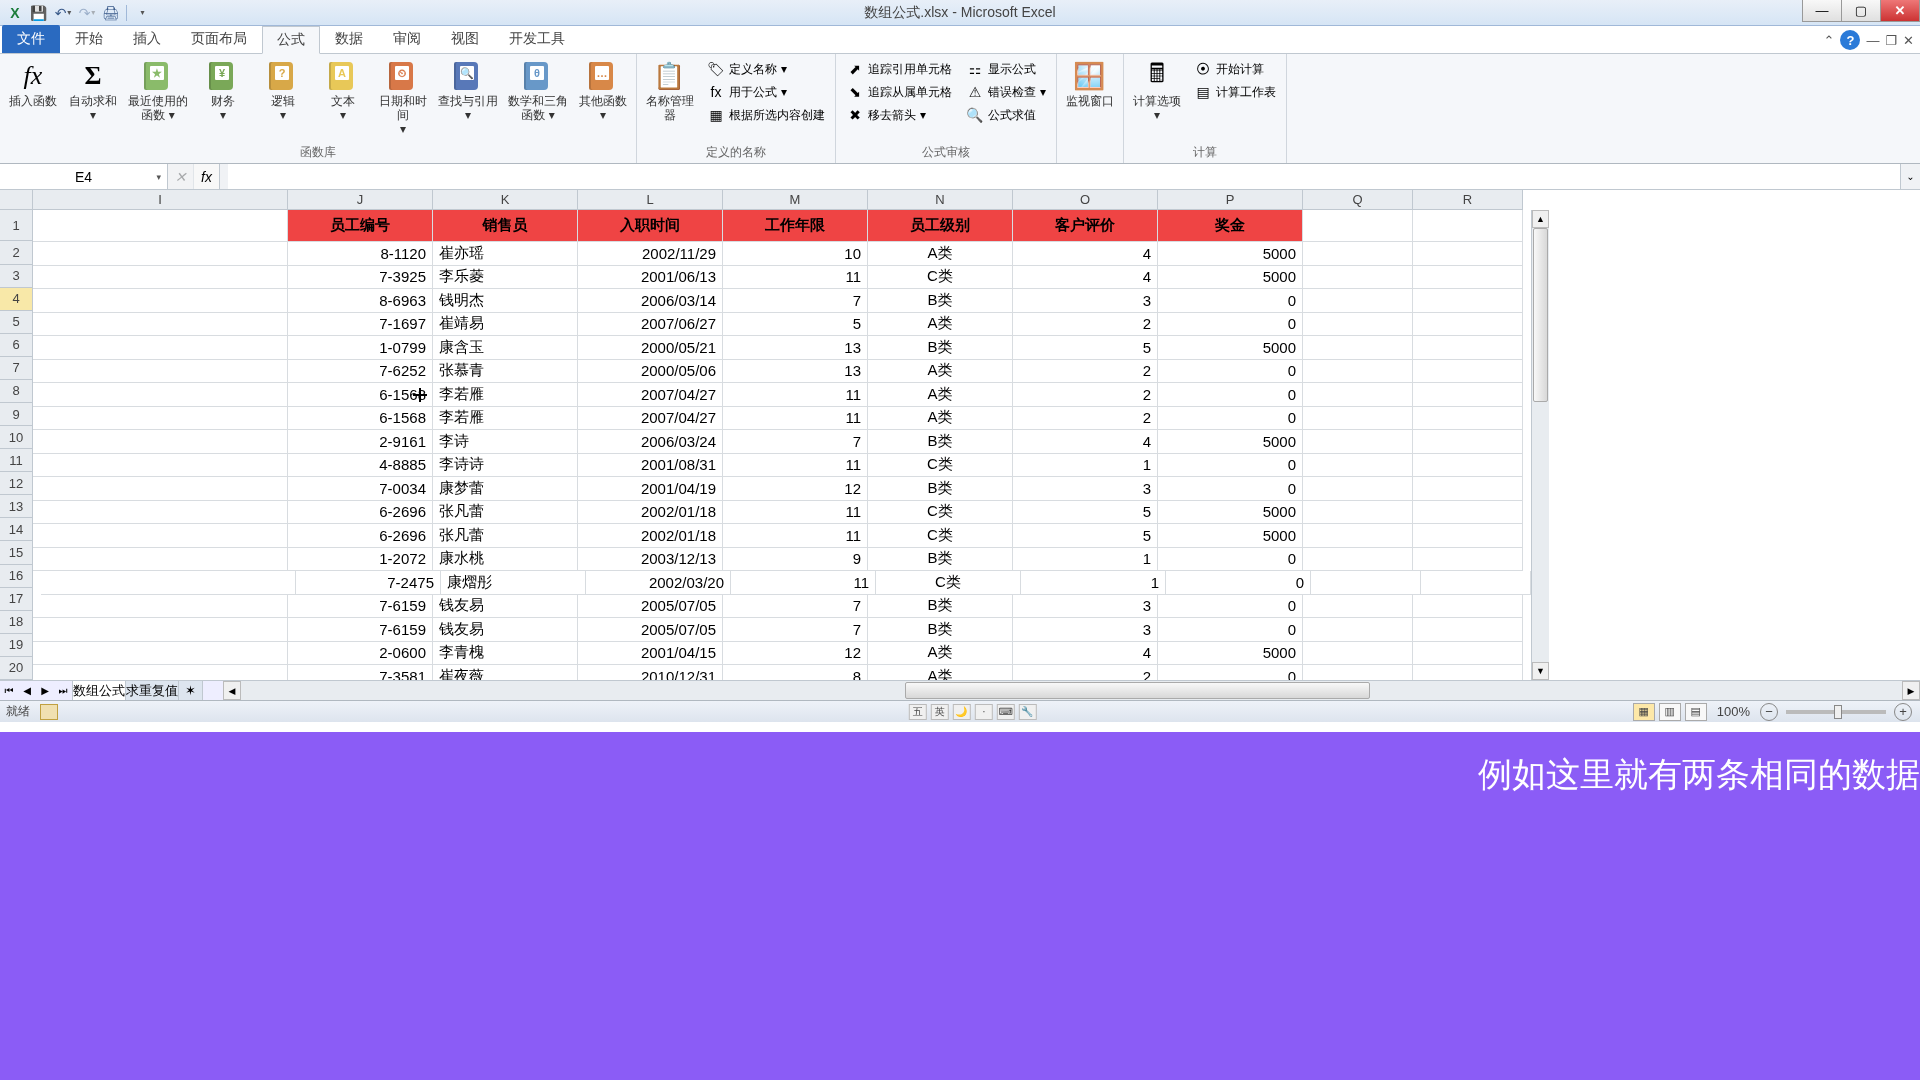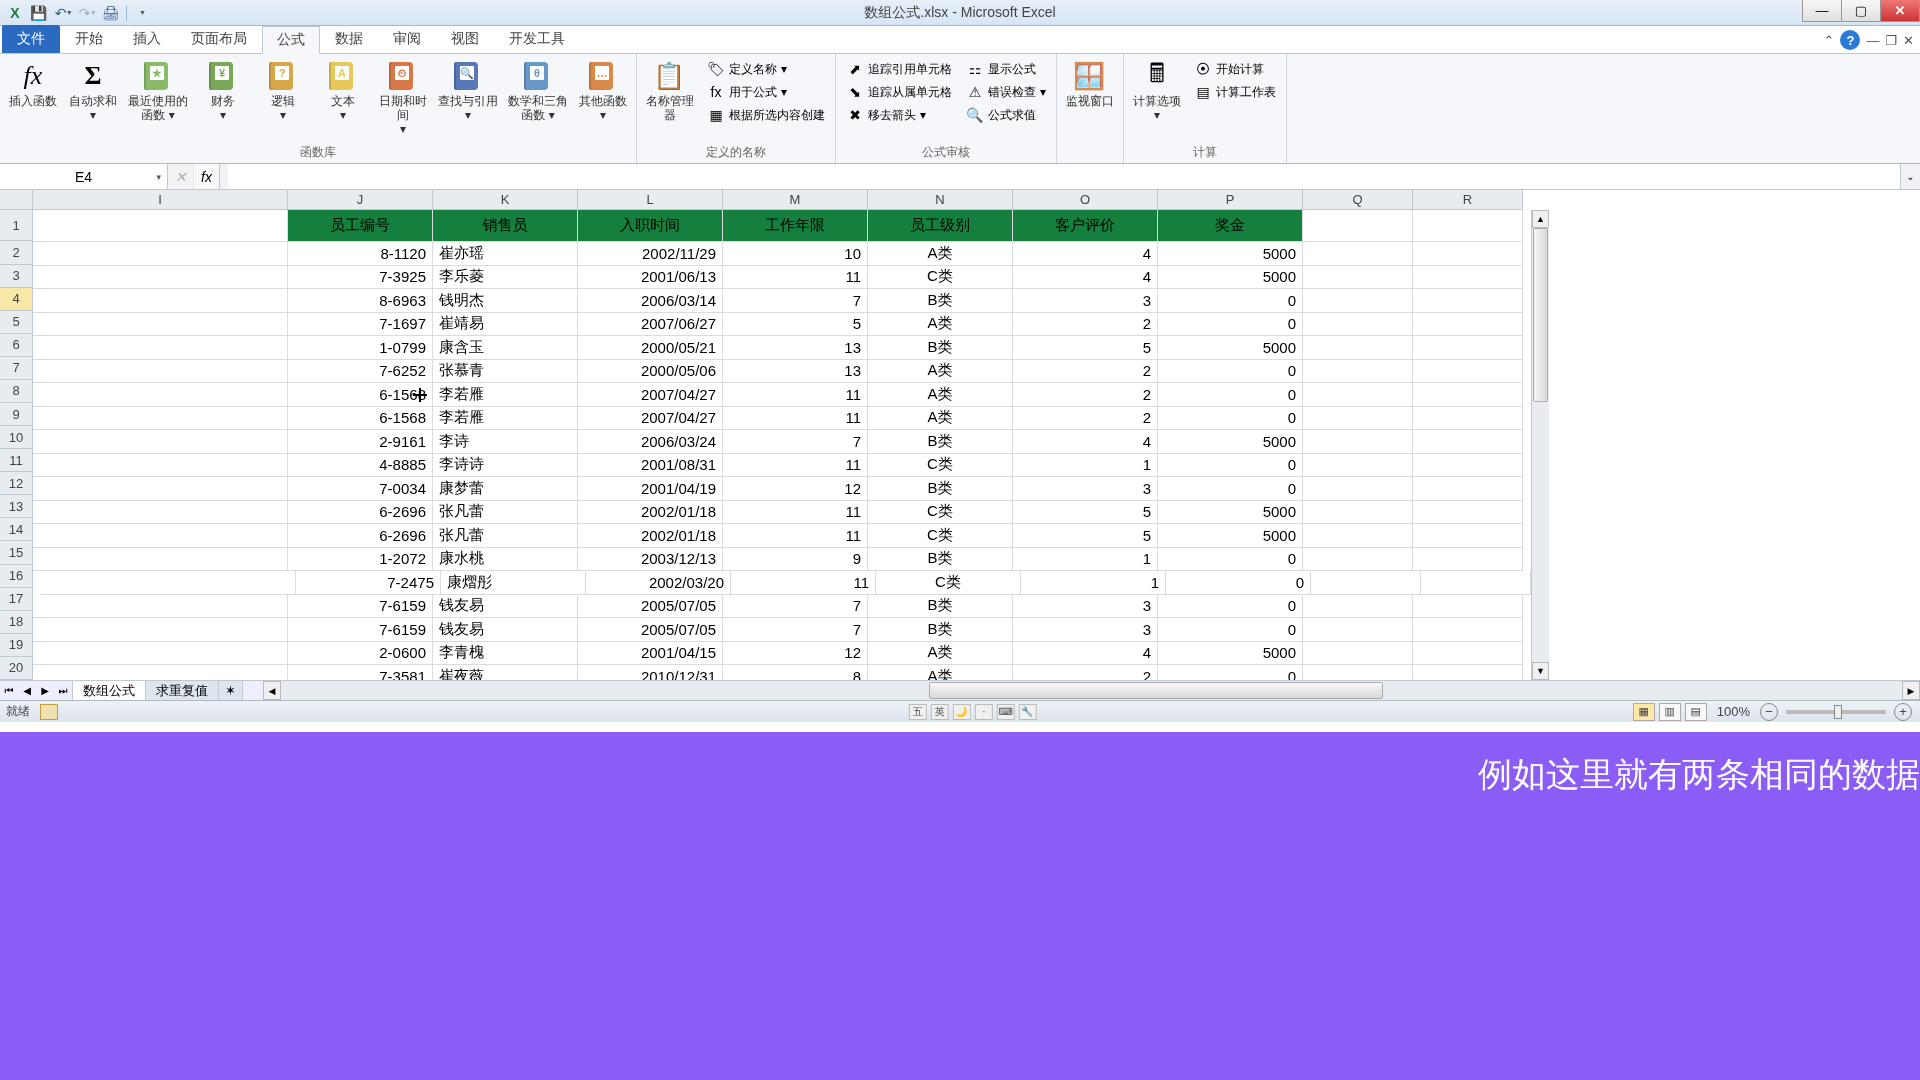--- a/index.html
+++ b/index.html
@@ -53,33 +53,33 @@
 .fx-expand { width: 20px; background: #f0f2f5; border-left: 1px solid #c0c8d0; display: flex; align-items: center; justify-content: center; font-size: 10px; cursor: pointer; }
 .corner { width: 33px; height: 20px; background: #e8ecf0; border-right: 1px solid #c0c8d0; border-bottom: 1px solid #c0c8d0; }
 .col-headers { display: flex; border-bottom: 1px solid #c0c8d0; height: 20px; }
 .col-h { background: #e8ecf0; border-right: 1px solid #c0c8d0; text-align: center; font-size: 13px; color: #444; line-height: 19px; }
 .row-headers { display: flex; flex-direction: column; }
 .row-h { width: 33px; background: #e8ecf0; border-right: 1px solid #c0c8d0; border-bottom: 1px solid #c0c8d0; text-align: center; font-size: 13px; color: #444; display: flex; align-items: center; justify-content: center; }
 .row-h.sel { background: #f8e8a8; }
 .grid-body { position: relative; }
 .grow { display: flex; }
 .gcell { border-right: 1px solid #d8dce0; border-bottom: 1px solid #d8dce0; font-size: 15px; display: flex; align-items: center; padding: 0 6px; overflow: hidden; white-space: nowrap; }
-.gcell.hdr { background: #15803d; font-weight: normal; justify-content: center; }
+.gcell.hdr { background: #ef4444; font-weight: bold; justify-content: center; }
 .gcell.r { justify-content: flex-end; }
 .gcell.c { justify-content: center; }
 .cursor-cross { position: absolute; width: 14px; height: 14px; pointer-events: none; }
 .cursor-cross::before, .cursor-cross::after { content: ""; position: absolute; background: #000; }
 .cursor-cross::before { left: 6px; top: 0; width: 2px; height: 14px; }
 .cursor-cross::after { top: 6px; left: 0; height: 2px; width: 14px; }
 
 
 .bottom-bar { height: 20px; display: flex; border-top: 1px solid #c0c8d0; background: #eef; }
 .nav-arrows { display: flex; border-right: 1px solid #c0c8d0; }
 .nav-arrow { width: 18px; display: flex; align-items: center; justify-content: center; font-size: 10px; cursor: pointer; }
-.sheet-tab { padding: 0 10px; font-size: 13px; background: #fff; border-right: 1px solid #c0c8d0; display: flex; align-items: center; cursor: pointer; border-top: 1px solid #c0c8d0; margin-top: -1px; }
+.sheet-tab { padding: 0 0; font-size: 13px; background: #fff; border-right: 1px solid #c0c8d0; display: flex; align-items: center; cursor: pointer; border-top: 1px solid #c0c8d0; margin-top: -1px; }
 .sheet-tab.inactive { background: #dde5ef; }
 .sheet-tab.icon { padding: 0 6px; }
 .hscroll { flex: 1; display: flex; align-items: center; background: #e8ecf0; position: relative; margin-left: 20px; }
 .hscroll-lbtn, .hscroll-rbtn { width: 18px; height: 100%; background: #f0f0f0; border: 1px solid #bbb; display: flex; align-items: center; justify-content: center; font-size: 9px; cursor: pointer; }
 .hscroll-track { flex: 1; height: 100%; position: relative; }
 .hscroll-thumb { position: absolute; left: 40%; width: 28%; top: 1px; bottom: 1px; background: linear-gradient(#f8f8f8,#d8d8d8); border: 1px solid #aaa; border-radius: 2px; cursor: pointer; }
 
 
 .status-bar { height: 22px; background: linear-gradient(#eef2f8,#dde4ee); border-top: 1px solid #b0b8c0; display: flex; align-items: center; font-size: 12px; color: #444; padding: 0 6px; position: relative; }
 .status-right { position: absolute; right: 8px; display: flex; align-items: center; gap: 4px; }

